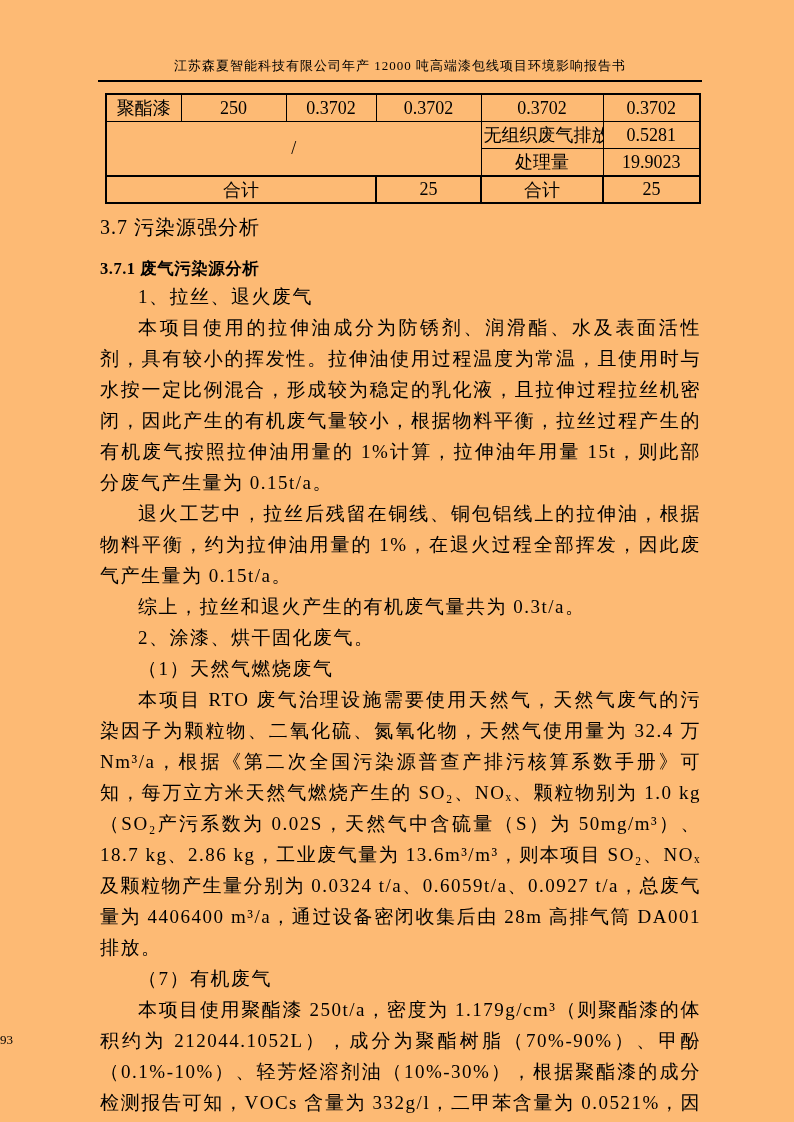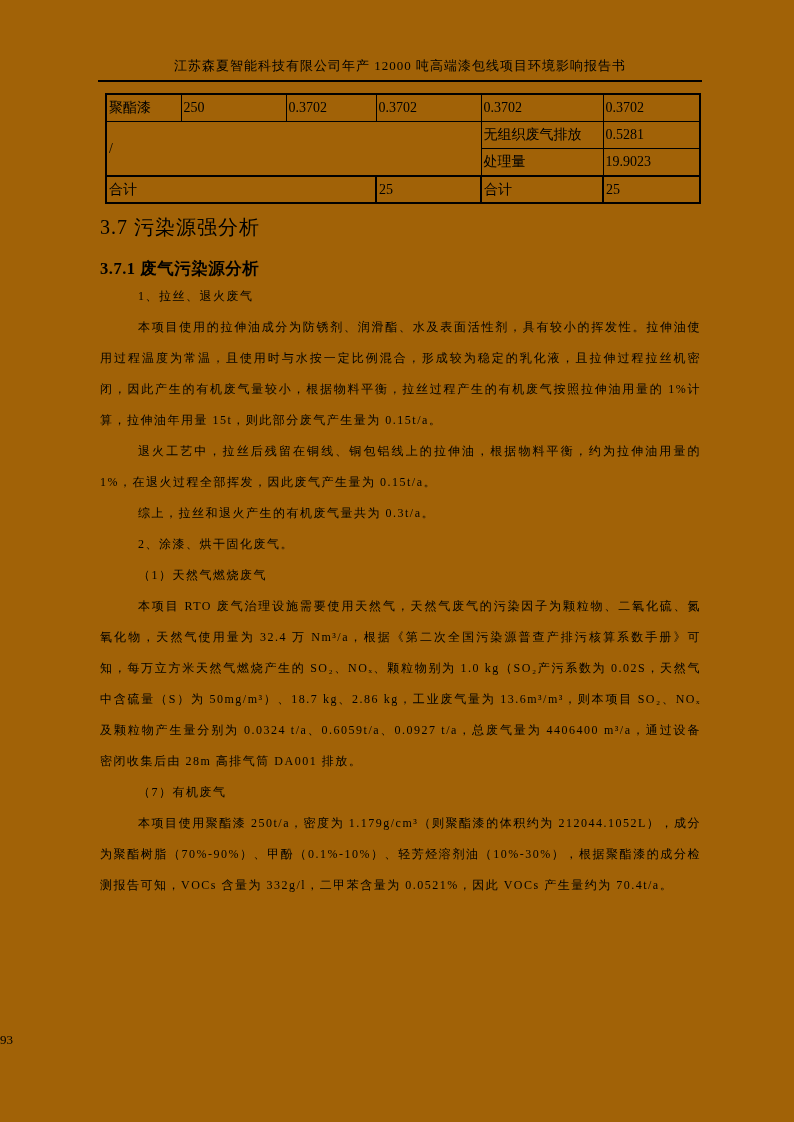--- a/index.html
+++ b/index.html
@@ -4,21 +4,21 @@
 <style>
   html, body {
     margin: 0;
     padding: 0;
     background: #ffffff;
   }
   .page {
     position: relative;
     width: 794px;
     height: 1122px;
-    background: #a16207;
+    background: #fdba74;
     color: #000000;
     font-family: "Liberation Serif", "DejaVu Serif", serif;
     overflow: hidden;
   }
   
   .page-header {
     margin: 0 92px 0 98px;
     padding-top: 58px;
     padding-bottom: 6px;
     border-bottom: 2px solid #000000;
@@ -33,21 +33,22 @@
     margin-left: 100px;
     width: 601px;
   }
   
   table.data-table {
     border-collapse: collapse;
     table-layout: fixed;
     margin: 11px 0 0 5px;
     width: 594px;
     border: 2px solid #000000;
-    font-size: 14px;
+    font-size: 18px;
+    text-align: center;
   }
   table.data-table td {
     border: 1px solid #000000;
     height: 26px;
     padding: 0 2px;
     overflow: hidden;
     white-space: nowrap;
   }
   table.data-table tr.row-total td {
     border: 2px solid #000000;
@@ -64,21 +65,21 @@
   .h-subsection {
     margin: 16px 0 0 0;
     font-size: 16.5px;
     font-weight: bold;
     line-height: 24px;
     letter-spacing: 0.5px;
   }
   
   .body-text p {
     margin: 0;
-    font-size: 12px;
+    font-size: 19px;
     line-height: 31px;
     letter-spacing: 1.5px;
     text-align: justify;
     text-indent: 38px;
   }
   
   .page-footer {
     position: absolute;
     top: 1032px;
     left: 0;

